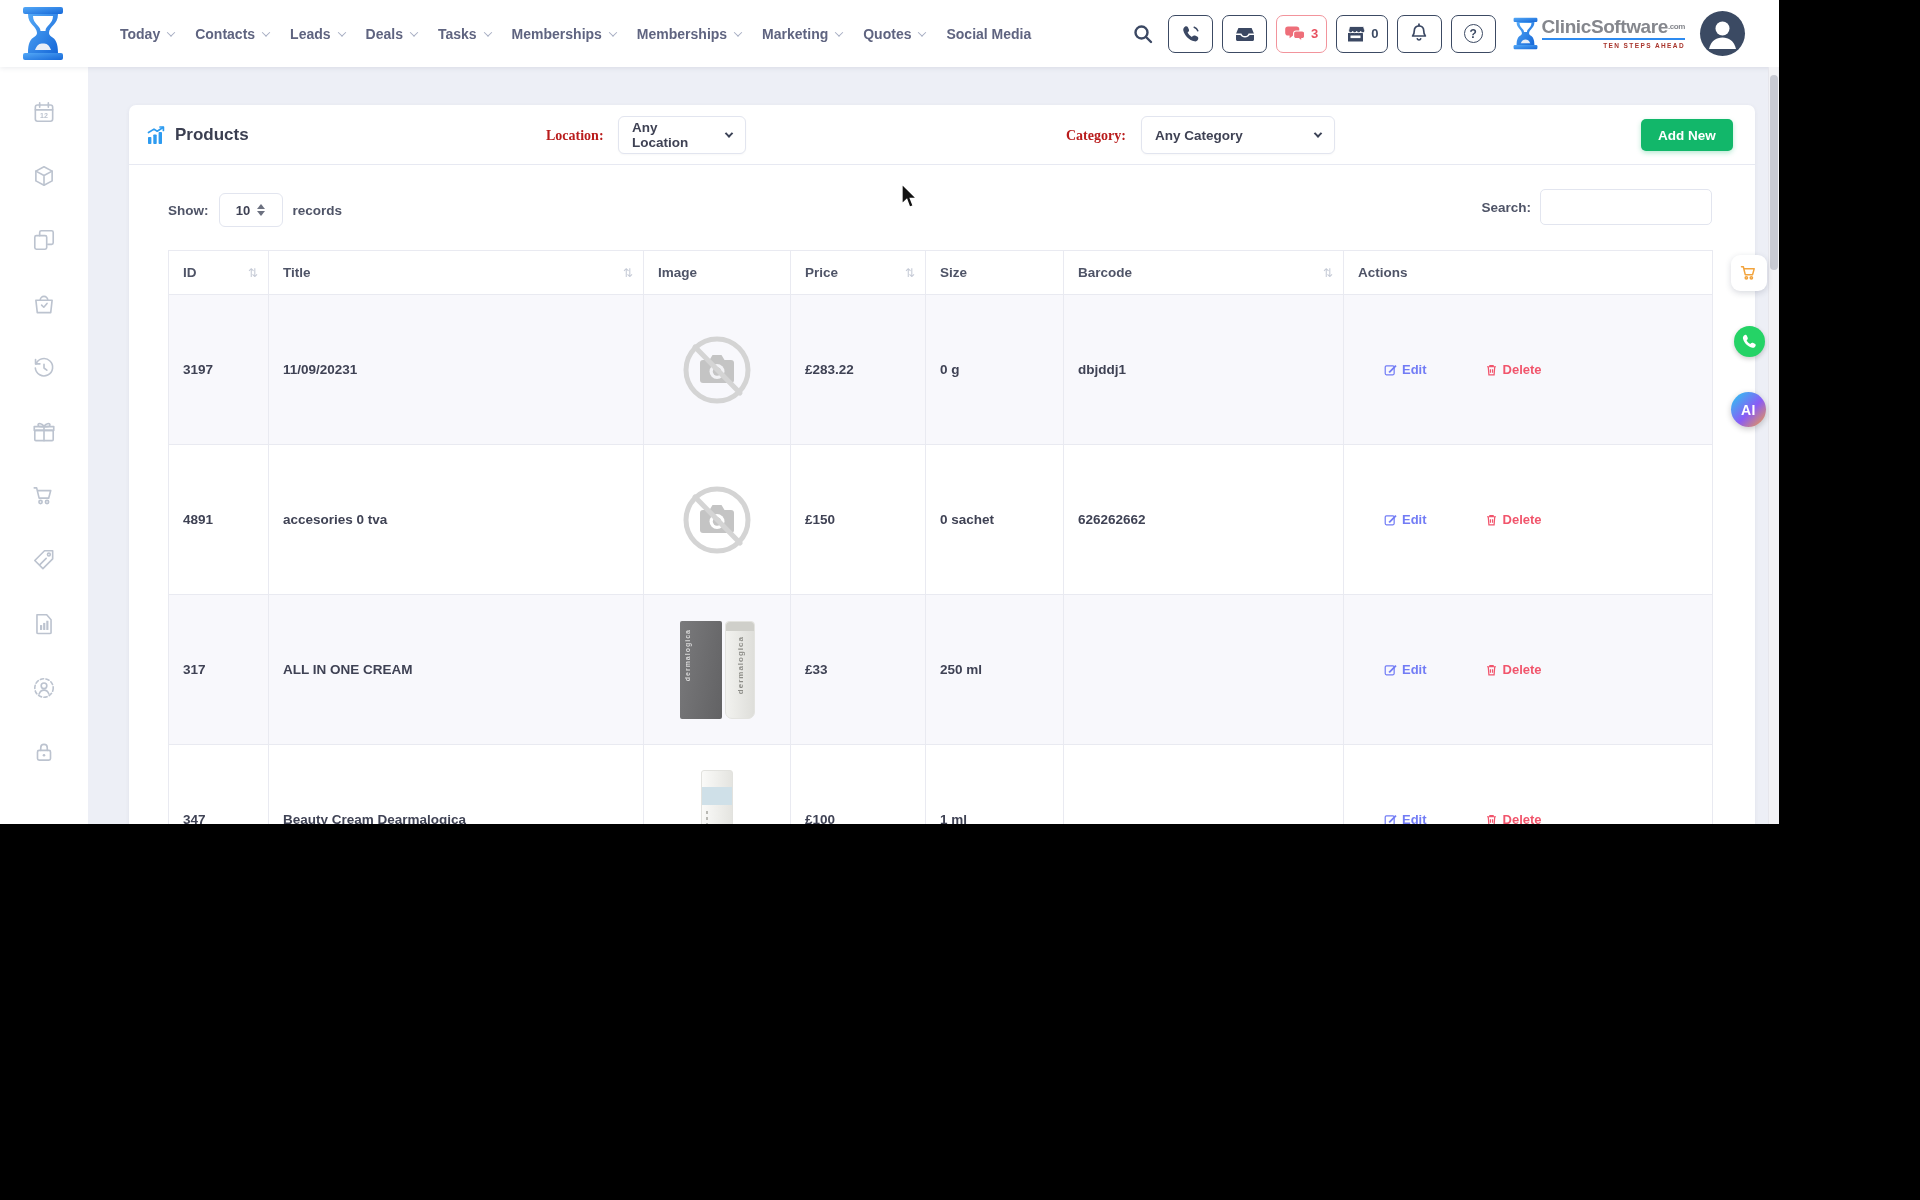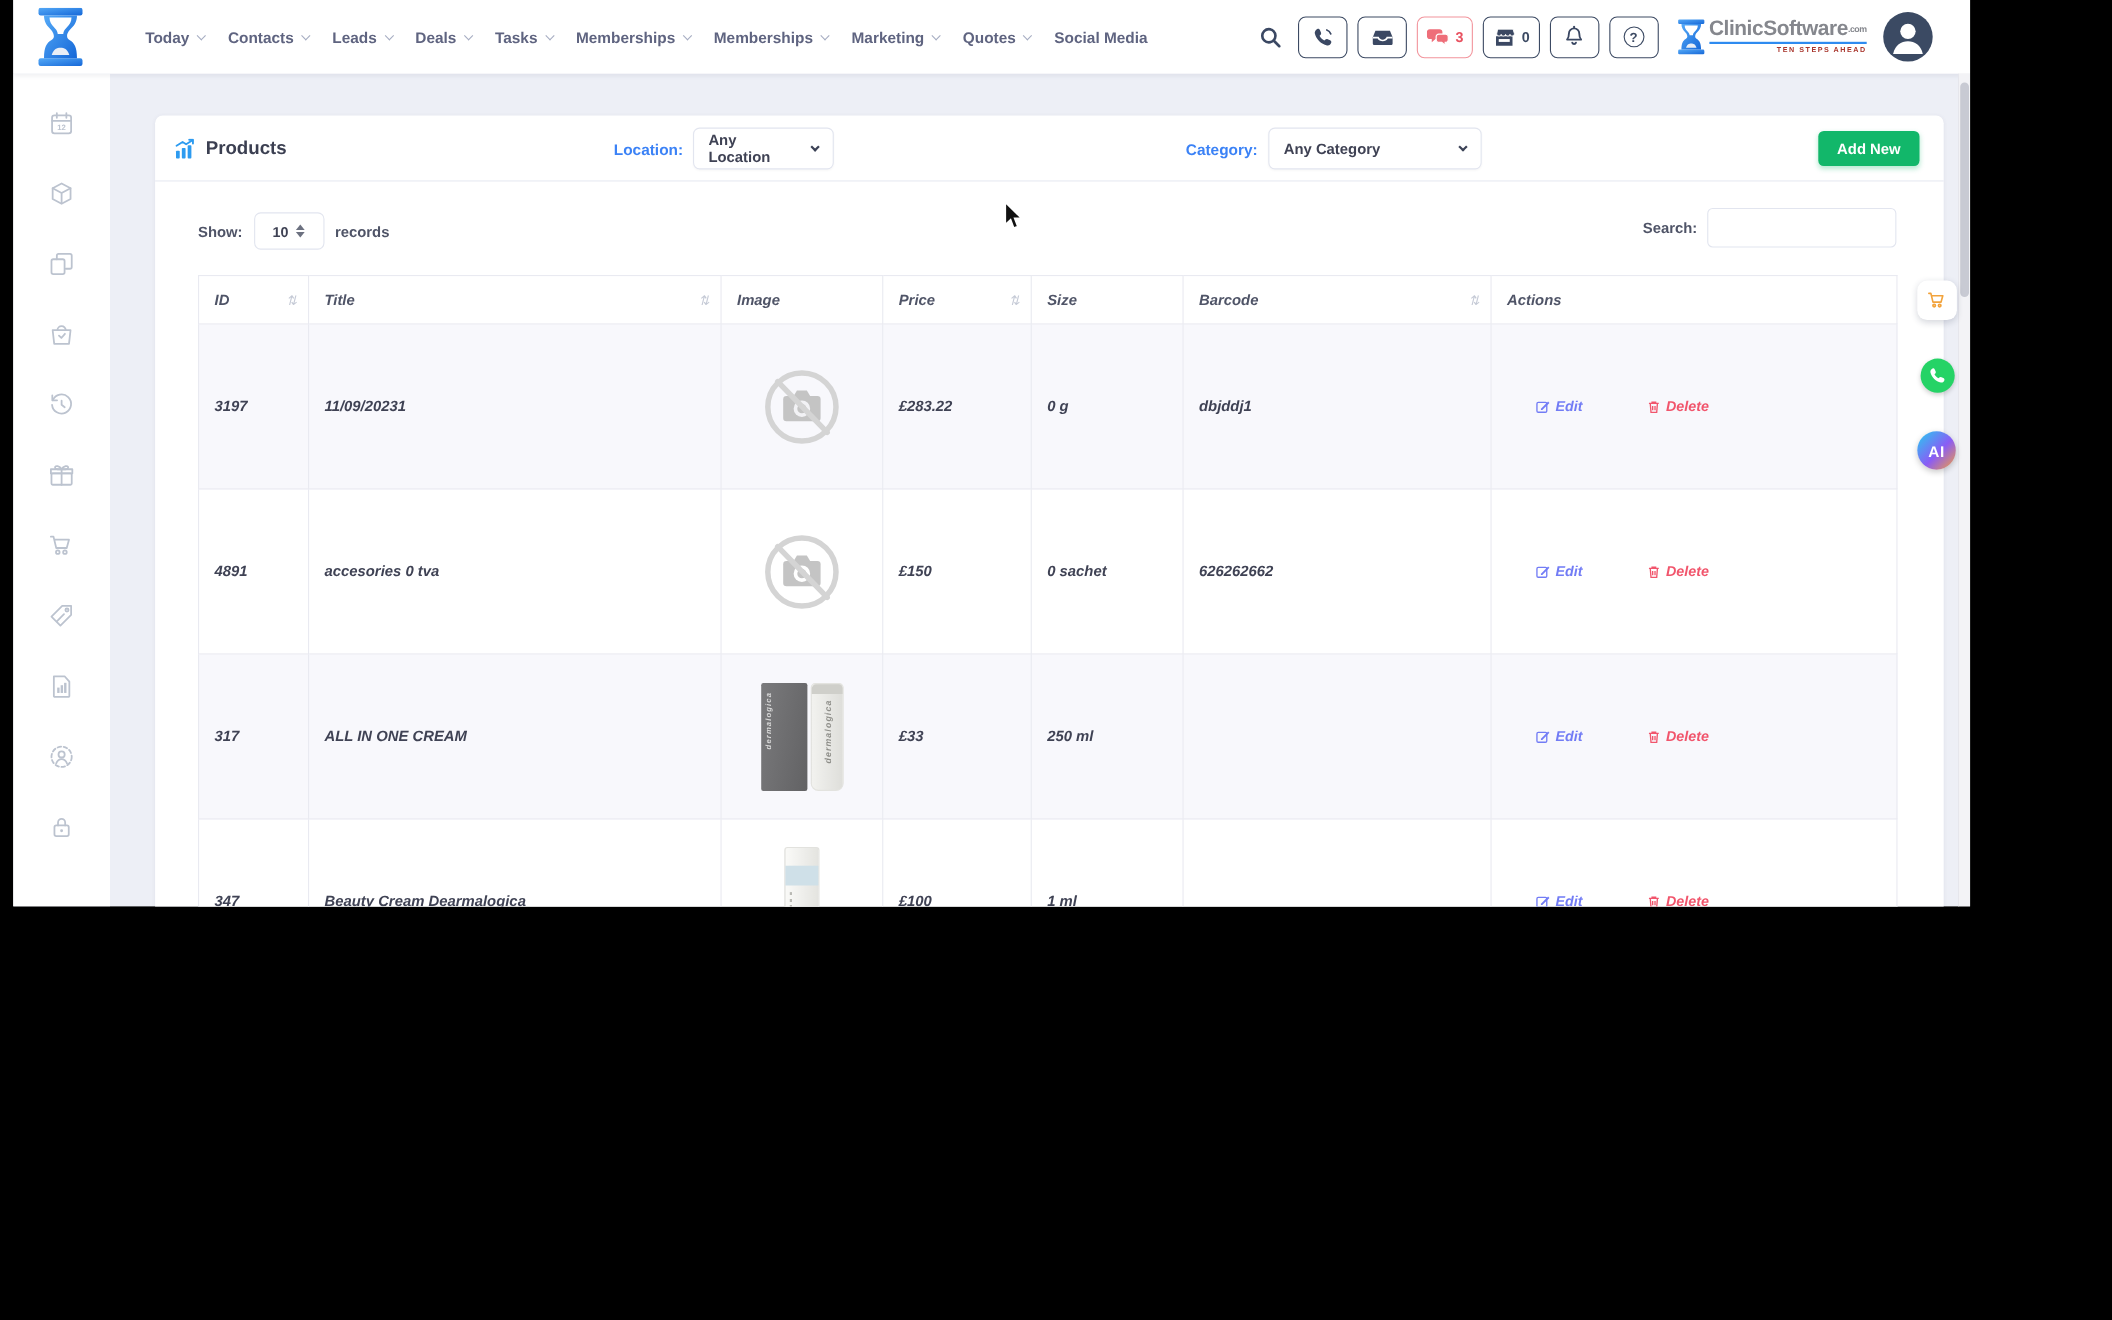--- a/index.html
+++ b/index.html
@@ -2,21 +2,21 @@
 <html><head>
 <meta charset="utf-8">
 <style>
   * { box-sizing: border-box; margin: 0; padding: 0; }
   html, body { background: #000; }
   body {
     width: 1920px; height: 1200px; position: relative;
     font-family: "Liberation Sans", sans-serif;
   }
   .app {
-    position: absolute; left: 12px; top: 0; width: 1779px; height: 824px;
+    position: absolute; left: 0; top: 0; width: 1779px; height: 824px;
     background: #edeff6; overflow: hidden;
   }
 
   
   .topnav {
     position: absolute; left: 0; top: 0; width: 1779px; height: 67px;
     background: #fff; box-shadow: 0 1px 5px rgba(45,55,90,.10); z-index: 20;
   }
   .logo { position: absolute; left: 22px; top: 7px; }
   .menu {
@@ -76,21 +76,21 @@
   .card {
     position: absolute; left: 129px; top: 105px; width: 1626px;
     background: #fff; border-radius: 7px; box-shadow: 0 1px 4px rgba(50,60,100,.07);
   }
   .card-header { height: 60px; border-bottom: 1px solid #e7e9f2; position: relative; }
   .page-title {
     position: absolute; left: 17px; top: 20px;
     display: flex; align-items: center; gap: 9px;
     font-size: 17px; font-weight: 700; color: #3b3f51;
   }
-  .filter-label { position: absolute; top: 23px; font-size: 14px; font-weight: 700; color: #3b82f6; }
+  .filter-label { position: absolute; top: 23px; font-size: 14px; font-weight: 700; color: #b91c1c; font-family: Liberation Serif, serif; }
   .lbl-location { left: 417px; }
   .lbl-category { left: 937px; }
   .select {
     position: absolute; top: 11px; height: 38px; background: #fff;
     border: 1px solid #e2e5ef; border-radius: 6px; box-shadow: 0 1px 2px rgba(0,0,0,.03);
     display: flex; align-items: center; justify-content: space-between;
     padding: 0 13px; font-size: 13.5px; font-weight: 700; color: #3f4254; cursor: pointer;
   }
   .sel-location { left: 489px; width: 128px; }
   .sel-category { left: 1012px; width: 194px; }
@@ -114,21 +114,21 @@
   .spinner i { width: 0; height: 0; border-left: 4px solid transparent; border-right: 4px solid transparent; display: block; }
   .spinner .up { border-bottom: 5px solid #6c7180; }
   .spinner .down { border-top: 5px solid #6c7180; }
   .search-group { position: absolute; right: 43px; top: 24px; display: flex; align-items: center; gap: 9px; }
   .search-input {
     width: 172px; height: 36px; border: 1px solid #e2e5ef; border-radius: 5px;
     background: #fff; font-family: inherit; font-size: 13px; padding: 0 10px; color: #3f4254;
   }
 
   
-  .table-wrap { margin-top: 22px; font-style: italic; }
+  .table-wrap { margin-top: 22px; }
   table { border-collapse: collapse; width: 1544px; table-layout: fixed; }
   th, td { border: 1px solid #e9eaf1; }
   th {
     height: 44px; text-align: left; font-size: 13.5px; font-weight: 700; color: #4f5467;
     padding: 0 10px 0 14px; background: #fff; cursor: pointer;
   }
   .th-inner { display: flex; align-items: center; justify-content: space-between; }
   .sort-glyph { color: #c5cad6; font-size: 12px; font-weight: 400; }
   td { height: 150px; font-size: 13.5px; font-weight: 700; color: #3f4254; padding: 0 10px 0 14px; }
   tbody tr:nth-child(odd) { background: #f8f8fc; }

